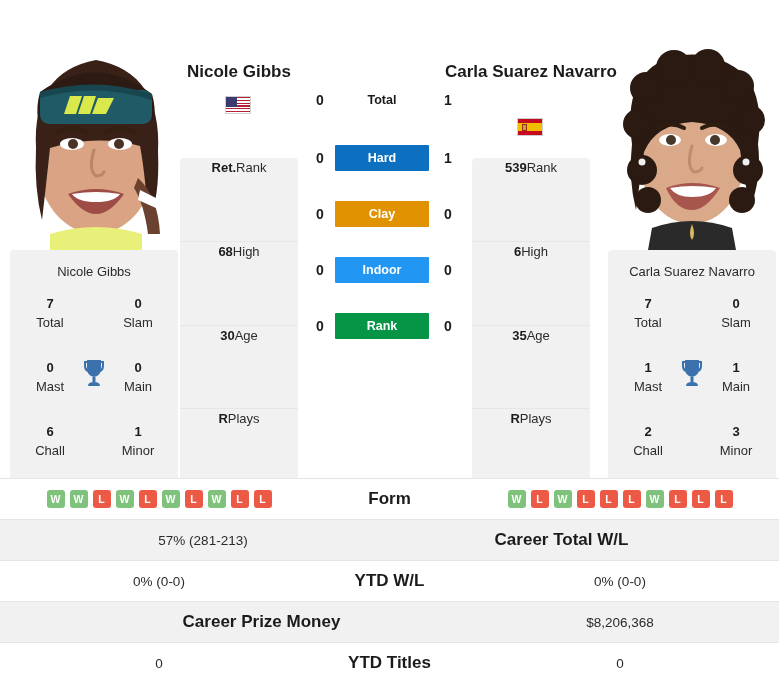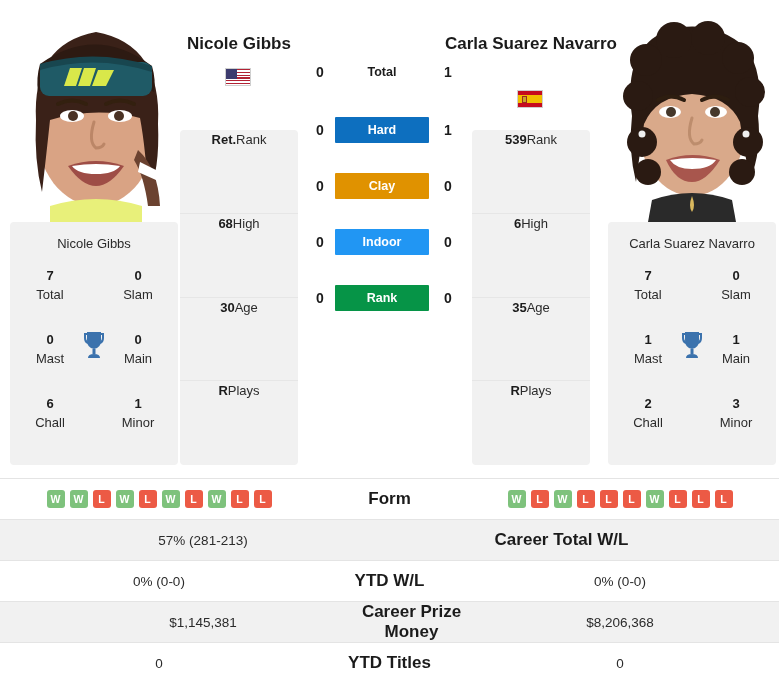--- a/index.html
+++ b/index.html
@@ -10,20 +10,21 @@
     font-family: "Liberation Sans", sans-serif;
     color: #222;
     overflow: hidden;
   }
 
   
   .compare {
     position: relative;
     width: 632px;
     height: 478px;
+    margin-top: 28px;
   }
 
   
   .photo {
     position: absolute;
     top: 0;
     width: 168px;
     height: 222px;
     overflow: hidden;
     background: #ffffff;
@@ -518,21 +519,20 @@
     <div class="cell-m">Career Total W/L</div>
   </div>
 
   <div class="srow">
     <div class="cell-l">0% (0-0)</div>
     <div class="cell-m">YTD W/L</div>
     <div class="cell-r">0% (0-0)</div>
   </div>
 
   <div class="srow alt">
-    <div class="cell-l">$1,145,381</div>
     <div class="cell-m">Career Prize Money</div>
     <div class="cell-r">$8,206,368</div>
   </div>
 
   <div class="srow">
     <div class="cell-l">0</div>
     <div class="cell-m">YTD Titles</div>
     <div class="cell-r">0</div>
   </div>
 </div>

